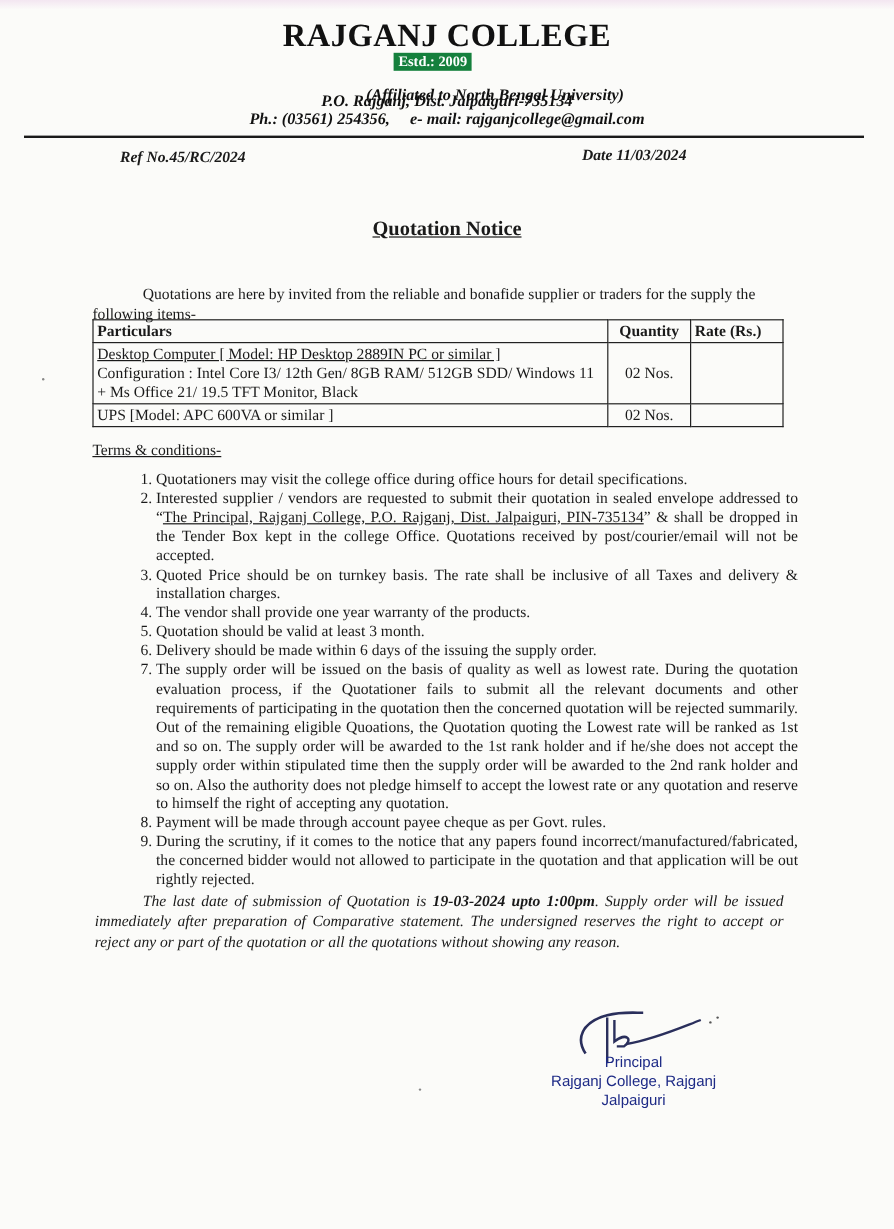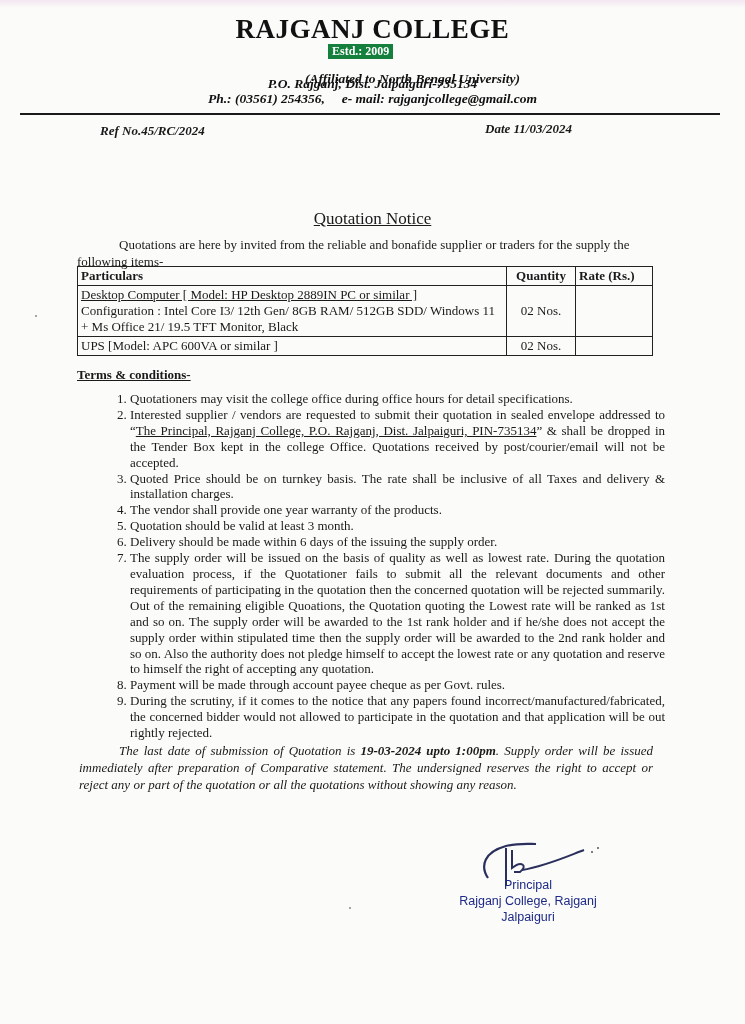--- a/index.html
+++ b/index.html
@@ -19,34 +19,34 @@
   .estd {
     position: absolute; left: 328px; top: 44px; height: 15px; padding: 0 4px;
     background: #15803d; color: #fff; font-weight: bold; font-size: 12px; line-height: 15px;
   }
   .hline { position: absolute; left: 0; width: 745px; text-align: center; font-style: italic; font-weight: bold; font-size: 13.5px; color:#111; }
   .rule { position: absolute; left: 20px; top: 113px; width: 700px; height: 2px; background: #1a1a1a; }
   .ref { position: absolute; left: 76px; top: 123px; font-style: italic; font-weight: bold; font-size: 13px; margin-left: 24px; }
   .date { position: absolute; left: 485px; top: 121px; font-style: italic; font-weight: bold; font-size: 13px; }
   .title {
     position: absolute; left: 0; width: 745px; top: 181px; text-align: center;
-    font-weight: normal; font-size: 17px; text-decoration: underline; margin-top: 28px;
+    font-weight: bold; font-size: 17px; text-decoration: underline;
   }
   .intro { position: absolute; left: 77px; top: 236px; width: 570px; font-size: 13px; line-height: 17px; }
   .intro .ind { display: inline-block; width: 42px; }
   table.items {
     position: absolute; left: 77px; top: 266px; width: 576px;
     border-collapse: collapse; font-size: 13px; line-height: 16px;
   }
   table.items td, table.items th { border: 1px solid #222; padding: 1px 3px; vertical-align: middle; }
   table.items th { font-weight: bold; text-align: left; }
   table.items th.q, table.items td.q { text-align: center; width: 62px; }
   table.items th.r, table.items td.r { width: 70px; }
   .u { text-decoration: underline; }
-  .terms-head { position: absolute; left: 77px; top: 367px; font-weight: bold; font-size: 13px; text-decoration: underline; }
+  .terms-head { position: absolute; left: 77px; top: 367px; font-weight: normal; font-size: 13px; text-decoration: underline; }
   ol.terms {
     position: absolute; left: 77px; top: 379px; width: 576px; margin: 12px; padding: 0 0 0 41px;
     font-size: 13px; line-height: 15.9px; text-align: justify; box-sizing: border-box;
   }
   ol.terms li { padding-left: 0; }
   .closing {
     position: absolute; left: 79px; top: 742px; width: 574px; font-size: 13px; line-height: 17px; text-align: justify; font-style: italic;
   }
   .closing .ind { display: inline-block; width: 40px; }
   .sig { position: absolute; left: 476px; top: 838px; width: 130px; height: 50px; }

